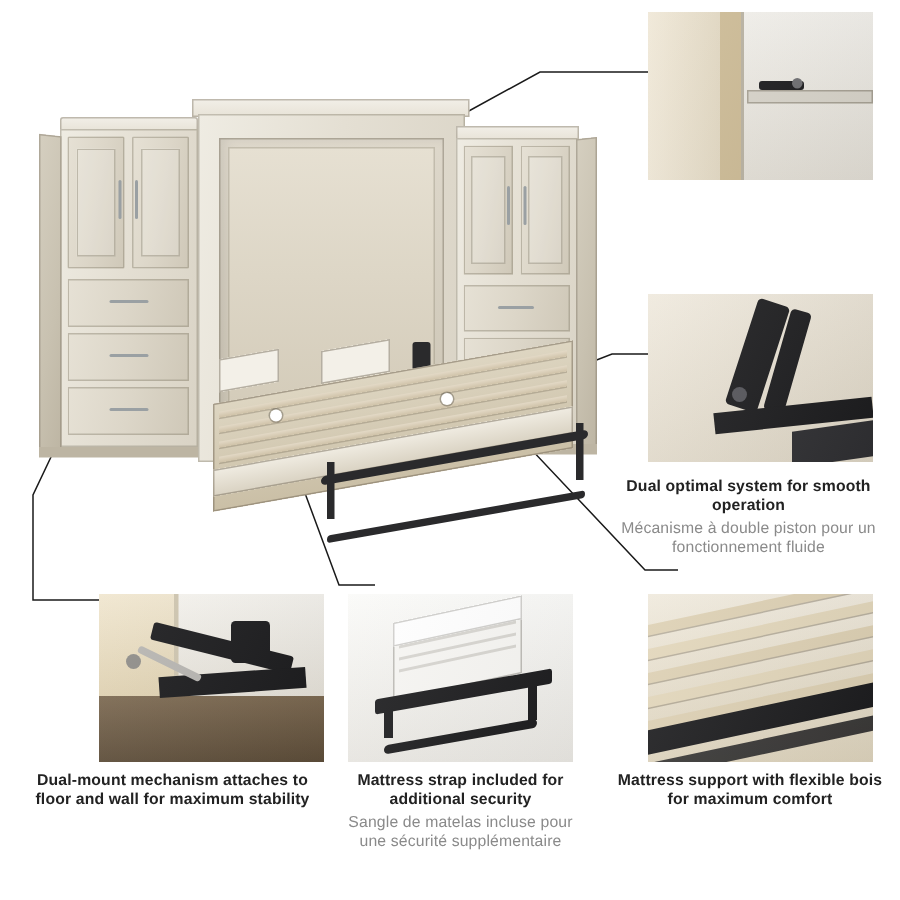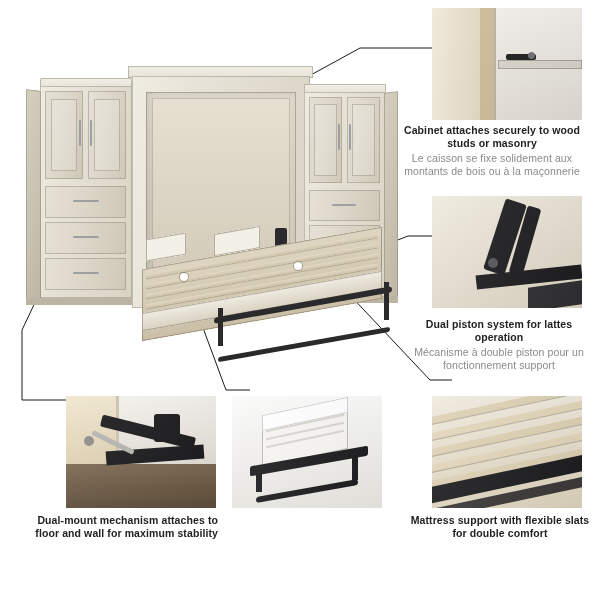--- a/index.html
+++ b/index.html
@@ -193,81 +193,81 @@
   <div class="photo" style="left:432px;top:8px;width:150px;height:112px;">
     <div class="abs ph-wood-v" style="left:0;top:0;width:48px;height:112px;"></div>
     <div class="abs" style="left:48px;top:0;width:14px;height:112px;background:#cdbb95;"></div>
     <div class="abs ph-white" style="left:62px;top:0;width:88px;height:112px;background:linear-gradient(180deg,#f3f1ec,#e4e0d7);"></div>
     <div class="abs" style="left:62px;top:0;width:2px;height:112px;background:#b9b2a2;"></div>
     <div class="abs" style="left:66px;top:52px;width:84px;height:9px;background:#d9d5cb;box-shadow:inset 0 0 0 1px rgba(120,112,96,.5);"></div>
     <div class="abs ph-dark" style="left:74px;top:46px;width:30px;height:6px;border-radius:2px;"></div>
     <div class="abs" style="left:96px;top:44px;width:7px;height:7px;border-radius:50%;background:#6f6f72;"></div>
     <div class="abs" style="left:0;top:0;width:150px;height:112px;background:linear-gradient(115deg,rgba(255,255,255,.10),rgba(0,0,0,.06));"></div>
   </div>
-  <div class="callout-text" style="left:392px;top:124px;width:200px;">
-    <div class="callout-en">Cabinet attaches securely to wood studs or masonry</div>
-    <div class="callout-fr">Le caisson se fixe solidement aux montants de bois ou à la maçonnerie</div>
-  </div>
 
   <div class="photo" style="left:432px;top:196px;width:150px;height:112px;">
     <div class="abs" style="left:0;top:0;width:150px;height:112px;background:linear-gradient(160deg,#efe9dd,#ddd5c4);"></div>
     <div class="abs ph-dark" style="left:62px;top:4px;width:22px;height:74px;transform:rotate(18deg);border-radius:3px;"></div>
     <div class="abs ph-dark" style="left:86px;top:10px;width:14px;height:70px;transform:rotate(16deg);border-radius:3px;"></div>
     <div class="abs ph-dark" style="left:44px;top:74px;width:106px;height:14px;transform:rotate(-6deg);"></div>
     <div class="abs" style="left:56px;top:62px;width:10px;height:10px;border-radius:50%;background:#55555a;"></div>
     <div class="abs" style="left:96px;top:88px;width:54px;height:24px;background:#2f2f32;transform:skewY(-8deg);"></div>
     <div class="abs" style="left:0;top:0;width:150px;height:112px;background:linear-gradient(115deg,rgba(255,255,255,.10),rgba(0,0,0,.05));"></div>
   </div>
   <div class="callout-text" style="left:404px;top:318px;width:190px;">
-    <div class="callout-en">Dual piston system for lattes operation</div>
-    <div class="callout-fr">Mécanisme à double piston pour un fonctionnement support</div>
+    <div class="callout-en">Dual optimal system for smooth operation</div>
+    <div class="callout-fr">Mécanisme à double piston pour un fonctionnement fluide</div>
   </div>
 
   <div class="photo" style="left:432px;top:396px;width:150px;height:112px;">
     <div class="abs" style="left:0;top:0;width:150px;height:112px;background:linear-gradient(180deg,#efe9dc,#ded4bd);"></div>
     <div class="abs" style="left:-6px;top:4px;width:170px;height:7px;background:#ddd0b3;transform:rotate(-12deg);box-shadow:0 1px 0 rgba(120,108,88,.45);"></div>
     <div class="abs" style="left:-6px;top:20px;width:170px;height:7px;background:#e2d6ba;transform:rotate(-12deg);box-shadow:0 1px 0 rgba(120,108,88,.45);"></div>
     <div class="abs" style="left:-6px;top:36px;width:170px;height:7px;background:#ddd0b3;transform:rotate(-12deg);box-shadow:0 1px 0 rgba(120,108,88,.45);"></div>
     <div class="abs" style="left:-6px;top:52px;width:170px;height:7px;background:#e2d6ba;transform:rotate(-12deg);box-shadow:0 1px 0 rgba(120,108,88,.45);"></div>
     <div class="abs" style="left:-6px;top:68px;width:170px;height:7px;background:#ddd0b3;transform:rotate(-12deg);box-shadow:0 1px 0 rgba(120,108,88,.45);"></div>
     <div class="abs ph-dark" style="left:-10px;top:74px;width:180px;height:16px;transform:rotate(-12deg);"></div>
     <div class="abs ph-dark" style="left:-10px;top:96px;width:180px;height:10px;transform:rotate(-12deg);opacity:.85;"></div>
     <div class="abs" style="left:0;top:0;width:150px;height:112px;background:linear-gradient(115deg,rgba(255,255,255,.10),rgba(0,0,0,.05));"></div>
   </div>
   <div class="callout-text" style="left:404px;top:514px;width:192px;">
-    <div class="callout-en">Mattress support with flexible slats for double comfort</div>
+    <div class="callout-en">Mattress support with flexible bois for maximum comfort</div>
   </div>
 
   <div class="photo" style="left:232px;top:396px;width:150px;height:112px;">
     <div class="abs" style="left:0;top:0;width:150px;height:112px;background:linear-gradient(180deg,#fafaf8,#e9e7e2);"></div>
 
     <div class="abs" style="left:30px;top:18px;width:86px;height:44px;background:#f7f6f3;transform:skewY(-12deg);box-shadow:inset 0 0 0 1px rgba(150,148,142,.6);"></div>
     <div class="abs" style="left:30px;top:10px;width:86px;height:16px;background:#ffffff;transform:skewY(-12deg);box-shadow:inset 0 0 0 1px rgba(150,148,142,.45);"></div>
     <div class="abs" style="left:34px;top:26px;width:78px;height:2px;background:#d7d5d0;transform:skewY(-12deg);"></div>
     <div class="abs" style="left:34px;top:34px;width:78px;height:2px;background:#d7d5d0;transform:skewY(-12deg);"></div>
     <div class="abs" style="left:34px;top:42px;width:78px;height:2px;background:#d7d5d0;transform:skewY(-12deg);"></div>
 
     <div class="abs ph-dark" style="left:18px;top:60px;width:118px;height:10px;transform:skewY(-10deg);border-radius:2px;"></div>
     <div class="abs ph-dark" style="left:24px;top:70px;width:6px;height:26px;"></div>
     <div class="abs ph-dark" style="left:120px;top:58px;width:6px;height:26px;"></div>
     <div class="abs ph-dark" style="left:24px;top:92px;width:102px;height:6px;transform:skewY(-10deg);border-radius:3px;"></div>
     <div class="abs" style="left:0;top:0;width:150px;height:112px;background:linear-gradient(115deg,rgba(255,255,255,.10),rgba(0,0,0,.04));"></div>
   </div>
+  <div class="callout-text" style="left:226px;top:514px;width:162px;">
+    <div class="callout-en">Mattress strap included for additional security</div>
+    <div class="callout-fr">Sangle de matelas incluse pour une sécurité supplémentaire</div>
+  </div>
 
   <div class="photo" style="left:66px;top:396px;width:150px;height:112px;">
     <div class="abs" style="left:0;top:0;width:52px;height:68px;background:linear-gradient(180deg,#f0e6cf,#e0d2b2);"></div>
     <div class="abs" style="left:52px;top:0;width:98px;height:68px;background:linear-gradient(180deg,#f6f4ef,#e7e3da);"></div>
     <div class="abs" style="left:0;top:68px;width:150px;height:44px;background:linear-gradient(180deg,#7d6a52,#5e4e3a);"></div>
     <div class="abs" style="left:50px;top:0;width:3px;height:68px;background:#cfc6b0;"></div>
 
     <div class="abs ph-dark" style="left:34px;top:30px;width:96px;height:12px;transform:rotate(14deg);border-radius:2px;"></div>
     <div class="abs ph-dark" style="left:88px;top:18px;width:26px;height:28px;border-radius:3px;"></div>
     <div class="abs ph-dark" style="left:40px;top:52px;width:98px;height:14px;transform:rotate(-4deg);"></div>
 
     <div class="abs" style="left:24px;top:44px;width:46px;height:5px;background:#b8b6b2;transform:rotate(26deg);border-radius:2px;"></div>
     <div class="abs" style="left:18px;top:40px;width:10px;height:10px;border-radius:50%;background:#8f8d89;"></div>
     <div class="abs" style="left:0;top:0;width:150px;height:112px;background:linear-gradient(115deg,rgba(255,255,255,.08),rgba(0,0,0,.06));"></div>
   </div>
-  <div class="callout-text" style="left:12px;top:514px;width:206px;text-align:right;">
+  <div class="callout-text" style="left:12px;top:514px;width:206px;">
     <div class="callout-en">Dual-mount mechanism attaches to floor and wall for maximum stability</div>
   </div>
 
 </div>
 
 </body></html>

